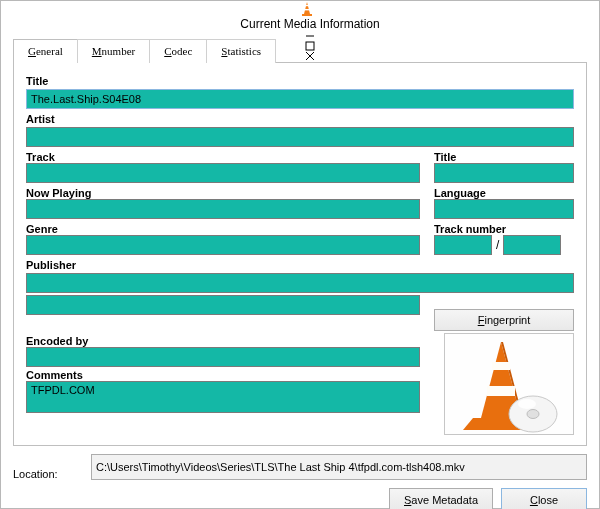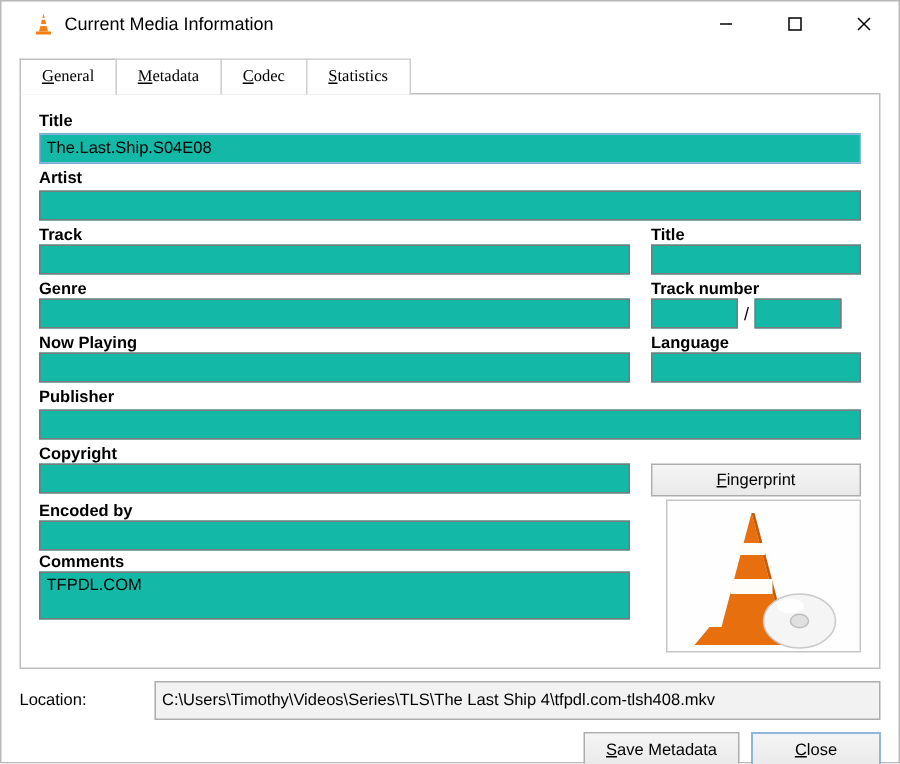--- a/index.html
+++ b/index.html
@@ -1,17 +1,17 @@
 <!DOCTYPE html>
 <html><head>
 <meta charset="utf-8">
 <style>
   html,body{margin:0;padding:0;font-family:"Segoe UI",Tahoma,sans-serif;font-size:11px;color:#000;background:#fff;}
   .window{width:600px;height:509px;border:1px solid #b8b8b8;box-sizing:border-box;display:flex;flex-direction:column;background:#fff;}
-  .titlebar{height:30px;display:flex;align-items:center;padding-left:20px;}
+  .titlebar{height:30px;display:flex;align-items:center;padding-left:20px;flex-direction:column;}
   .titlebar .app-icon{width:16px;height:16px;margin-right:6px;}
   .titlebar .title{font-size:12px;flex:0 0 auto;}
   .titlebar .spacer{flex:1;}
   .winbtn{width:46px;height:30px;display:flex;align-items:center;justify-content:center;}
   .winbtn svg{display:block;}
   .client{flex:1;padding:8px 12px 6px 12px;display:flex;flex-direction:column;}
   .tabstrip{display:flex;position:relative;z-index:2;}
   .tab{padding:5px 14px 6px 14px;border:1px solid #d0d0d0;border-bottom:none;background:#fff;margin-right:-1px;font-size:11px;position:relative;font-family:Liberation Serif, serif;}
   .tab.active{border-color:#bfbfbf;background:#fff;}
   .tab.active::after{content:"";position:absolute;left:0;right:0;bottom:-1px;height:1px;background:#fff;}
@@ -27,21 +27,21 @@
   .colr{width:140px;}
   .trackwrap{display:flex;align-items:center;gap:4px;}
   .trackwrap input{width:58px;}
   .slash{font-size:12px;}
   .btn{height:24px;border:1px solid #adadad;background:linear-gradient(#f5f5f5,#e9e9e9);font:inherit;padding:0 14px;}
   .btn .u{text-decoration:underline;}
   .fp-row{display:flex;gap:14px;}
   .fp-left{flex:1;}
   .fp-btn{width:140px;display:flex;align-items:center;justify-content:center;}
   .imgbox{border:1px solid #c6c6c6;width:128px;height:100px;margin-left:auto;display:flex;align-items:center;justify-content:center;background:#fefefe;}
-  .bottom{display:flex;align-items:center;gap:20px;margin-top:8px;}
+  .bottom{display:flex;align-items:flex-end;gap:8px;margin-top:8px;}
   .bottom .loc-lbl{width:70px;}
   .bottom input{flex:1;background:#f2f2f2;border:1px solid #adadad;height:20px;font:inherit;padding:2px 4px;}
   .footer{display:flex;justify-content:flex-end;gap:8px;margin-top:8px;}
   .footer .btn{min-width:86px;}
   .footer .btn.primary{border:1px solid #2f6fb3;outline:1px solid #8bb7e0;outline-offset:-1px;}
   .lower{display:flex;gap:14px;}
   .lower-left{flex:1;display:flex;flex-direction:column;}
 </style>
 </head>
 <body>
@@ -77,21 +77,21 @@
     </div>
   </div>
 
   <div class="client">
 
     <div class="tabstrip">
       <div class="tab active">
         <span class="u">G</span><span>eneral</span>
       </div>
       <div class="tab">
-        <span class="u">M</span><span>etadata</span>
+        <span class="u">M</span><span>number</span>
       </div>
       <div class="tab">
         <span class="u">C</span><span>odec</span>
       </div>
       <div class="tab">
         <span class="u">S</span><span>tatistics</span>
       </div>
     </div>
 
     <div class="tabpage">
@@ -108,50 +108,49 @@
           <input class="txt" value="" style="">
         </div>
         <div class="col colr">
           <div class="lbl">Title</div>
           <input class="txt" value="" style="">
         </div>
       </div>
 
       <div class="row">
         <div class="col coll">
+          <div class="lbl">Now Playing</div>
+          <input class="txt" value="" style="">
+        </div>
+        <div class="col colr">
+          <div class="lbl">Language</div>
+          <input class="txt" value="" style="">
+        </div>
+      </div>
+
+      <div class="row">
+        <div class="col coll">
           <div class="lbl">Genre</div>
           <input class="txt" value="" style="">
         </div>
         <div class="col colr">
           <div class="lbl">Track number</div>
           <div class="trackwrap">
             <input class="txt" value="" style="">
             <span class="slash">/</span>
             <input class="txt" value="" style="">
           </div>
         </div>
       </div>
 
-      <div class="row">
-        <div class="col coll">
-          <div class="lbl">Now Playing</div>
-          <input class="txt" value="" style="">
-        </div>
-        <div class="col colr">
-          <div class="lbl">Language</div>
-          <input class="txt" value="" style="">
-        </div>
-      </div>
-
       <div class="lbl">Publisher</div>
       <input class="txt" value="" style="">
 
       <div class="fp-row">
         <div class="fp-left">
-          <div class="lbl">Copyright</div>
           <input class="txt" value="" style="">
         </div>
         <div class="fp-btn">
           <button class="btn" style="width:100%;height:22px;margin-top:14px">
             <span class="u">F</span><span>ingerprint</span>
           </button>
         </div>
       </div>
 
       <div class="lower">

